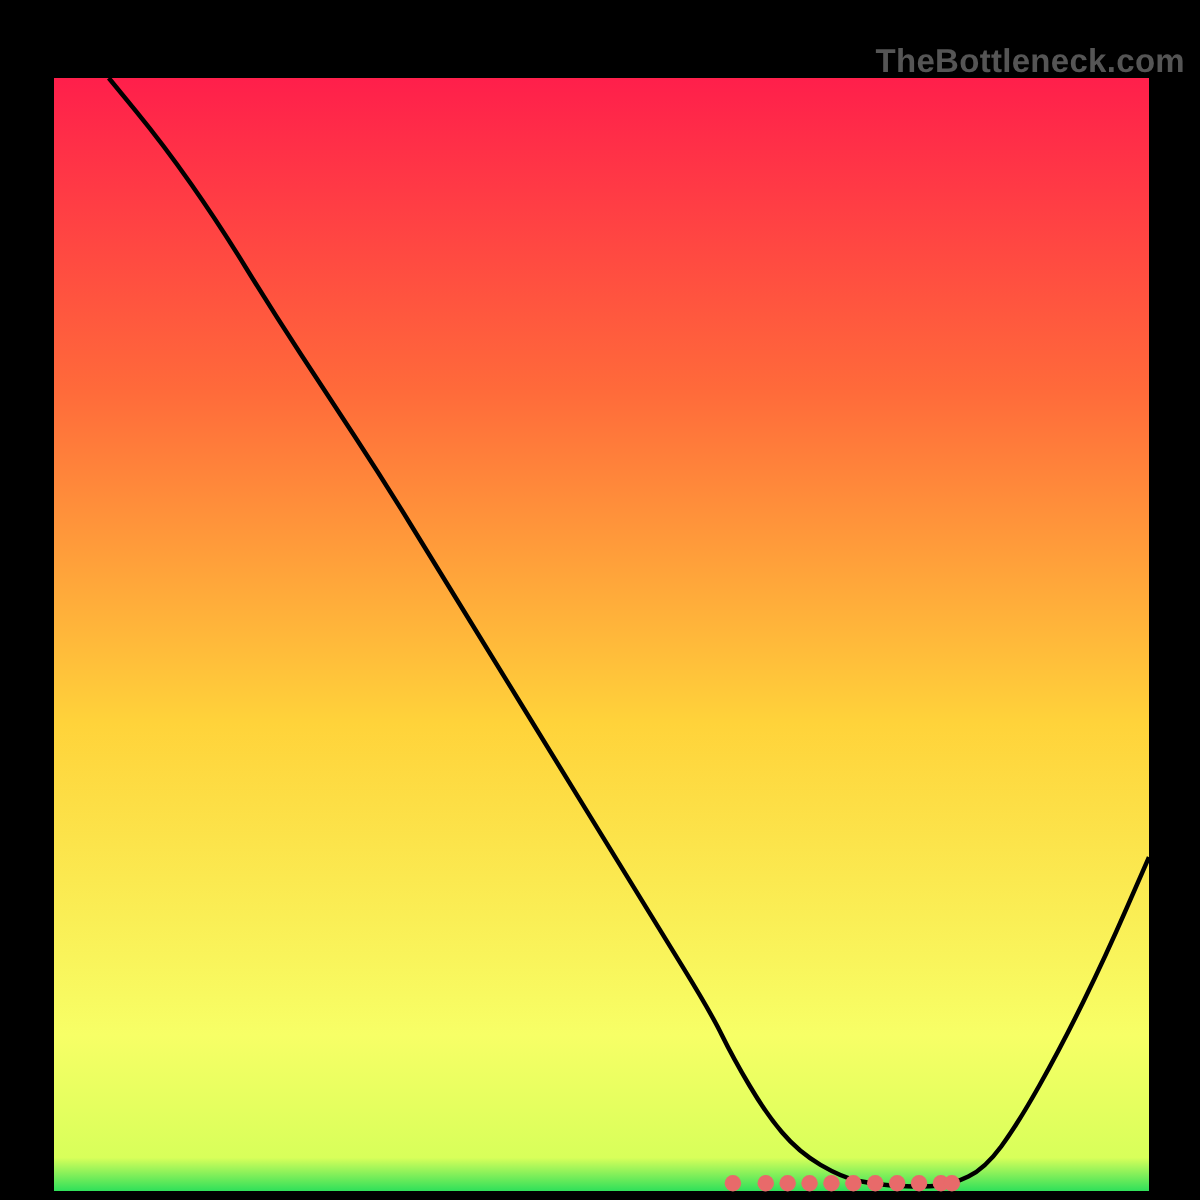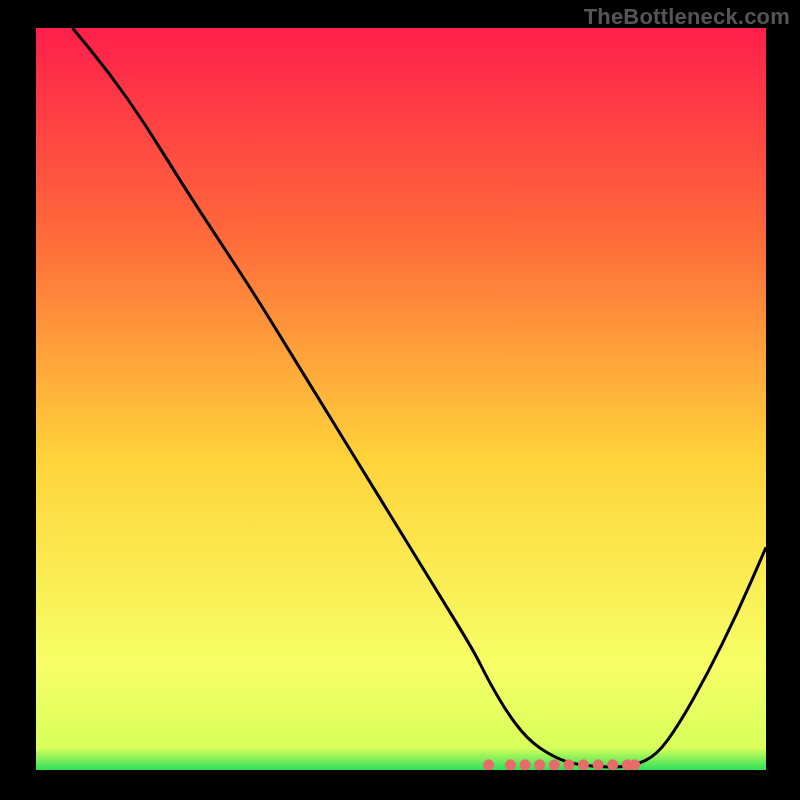--- a/index.html
+++ b/index.html
@@ -8,20 +8,21 @@
     width: 800px;
     height: 800px;
     background: #000;
     overflow: hidden;
     font-family: Arial, Helvetica, sans-serif;
   }
   .chart-wrap {
     position: relative;
     width: 800px;
     height: 708px;
+    margin-top: 24px;
   }
   .watermark {
     position: absolute;
     top: 4px;
     right: 10px;
     color: #555;
     font-size: 22px;
     font-weight: 600;
     letter-spacing: 0.2px;
     z-index: 10;

